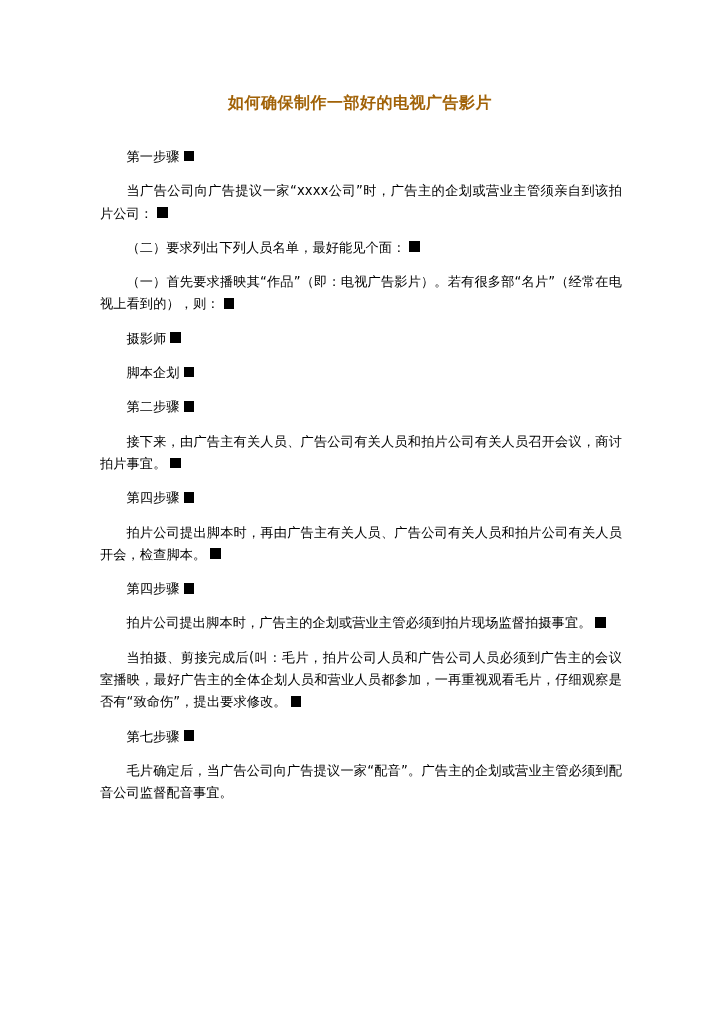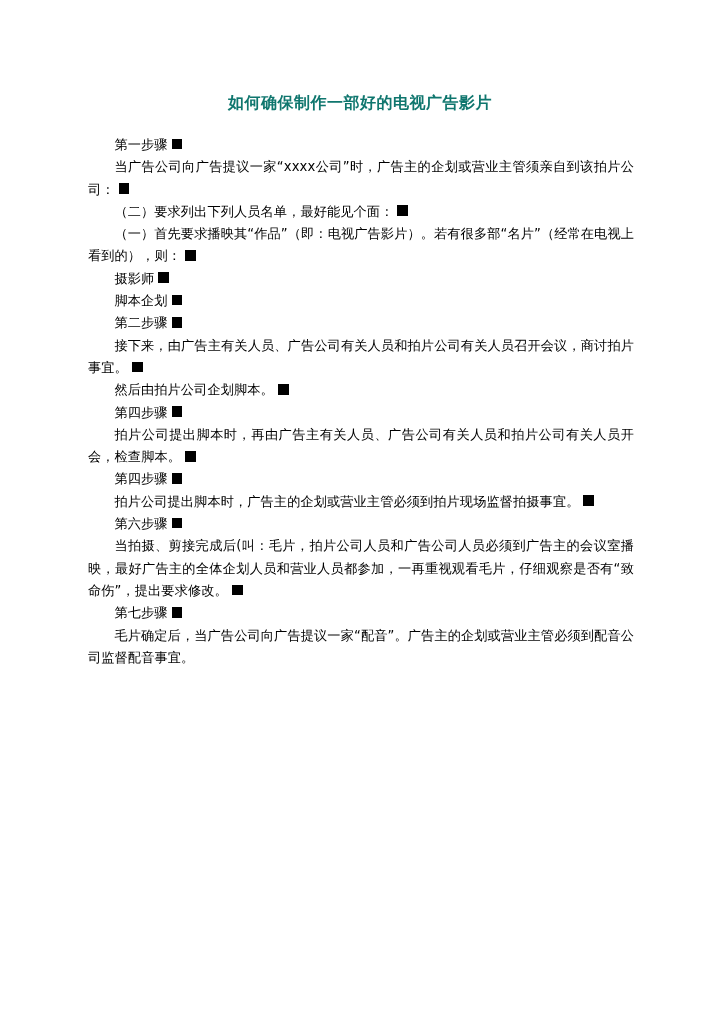--- a/index.html
+++ b/index.html
@@ -19,37 +19,37 @@
     box-sizing: border-box;
   }
   .doc-title {
     position: absolute;
     top: 92px;
     left: 0;
     width: 720px;
     text-align: center;
     font-size: 16px;
     font-weight: bold;
-    color: #0f766e;
+    color: #a16207;
     letter-spacing: 0.5px;
     line-height: 22px;
   }
   .body-block {
     position: absolute;
     top: 134px;
     left: 88px;
     width: 546px;
   }
   .para {
     font-size: 13.2px;
     color: #000000;
     line-height: 22.3px;
     text-align: justify;
     text-justify: inter-character;
-    margin: 0;
+    margin: 12px;
     letter-spacing: 0.1px;
   }
   .para.indent {
     text-indent: 2em;
   }
   .marker {
     display: inline-block;
     width: 0.82em;
     height: 0.82em;
     background: #000000;
@@ -66,24 +66,22 @@
 
   <div class="body-block">
       <p class="para indent"><span>第一步骤</span><span class="marker"></span></p>
       <p class="para indent"><span>当广告公司向广告提议一家“xxxx公司”时，广告主的企划或营业主管须亲自到该拍片公司：</span><span class="marker"></span></p>
       <p class="para indent"><span>（二）要求列出下列人员名单，最好能见个面：</span><span class="marker"></span></p>
       <p class="para indent"><span>（一）首先要求播映其“作品”（即：电视广告影片）。若有很多部“名片”（经常在电视上看到的），则：</span><span class="marker"></span></p>
       <p class="para indent"><span>摄影师</span><span class="marker"></span></p>
       <p class="para indent"><span>脚本企划</span><span class="marker"></span></p>
       <p class="para indent"><span>第二步骤</span><span class="marker"></span></p>
       <p class="para indent"><span>接下来，由广告主有关人员、广告公司有关人员和拍片公司有关人员召开会议，商讨拍片事宜。</span><span class="marker"></span></p>
-      <p class="para indent"><span>然后由拍片公司企划脚本。</span><span class="marker"></span></p>
       <p class="para indent"><span>第四步骤</span><span class="marker"></span></p>
       <p class="para indent"><span>拍片公司提出脚本时，再由广告主有关人员、广告公司有关人员和拍片公司有关人员开会，检查脚本。</span><span class="marker"></span></p>
       <p class="para indent"><span>第四步骤</span><span class="marker"></span></p>
       <p class="para indent"><span>拍片公司提出脚本时，广告主的企划或营业主管必须到拍片现场监督拍摄事宜。</span><span class="marker"></span></p>
-      <p class="para indent"><span>第六步骤</span><span class="marker"></span></p>
       <p class="para indent"><span>当拍摄、剪接完成后(叫：毛片，拍片公司人员和广告公司人员必须到广告主的会议室播映，最好广告主的全体企划人员和营业人员都参加，一再重视观看毛片，仔细观察是否有“致命伤”，提出要求修改。</span><span class="marker"></span></p>
       <p class="para indent"><span>第七步骤</span><span class="marker"></span></p>
       <p class="para indent"><span>毛片确定后，当广告公司向广告提议一家“配音”。广告主的企划或营业主管必须到配音公司监督配音事宜。</span></p>
     </div>
 
 </div>
 
 </body></html>

